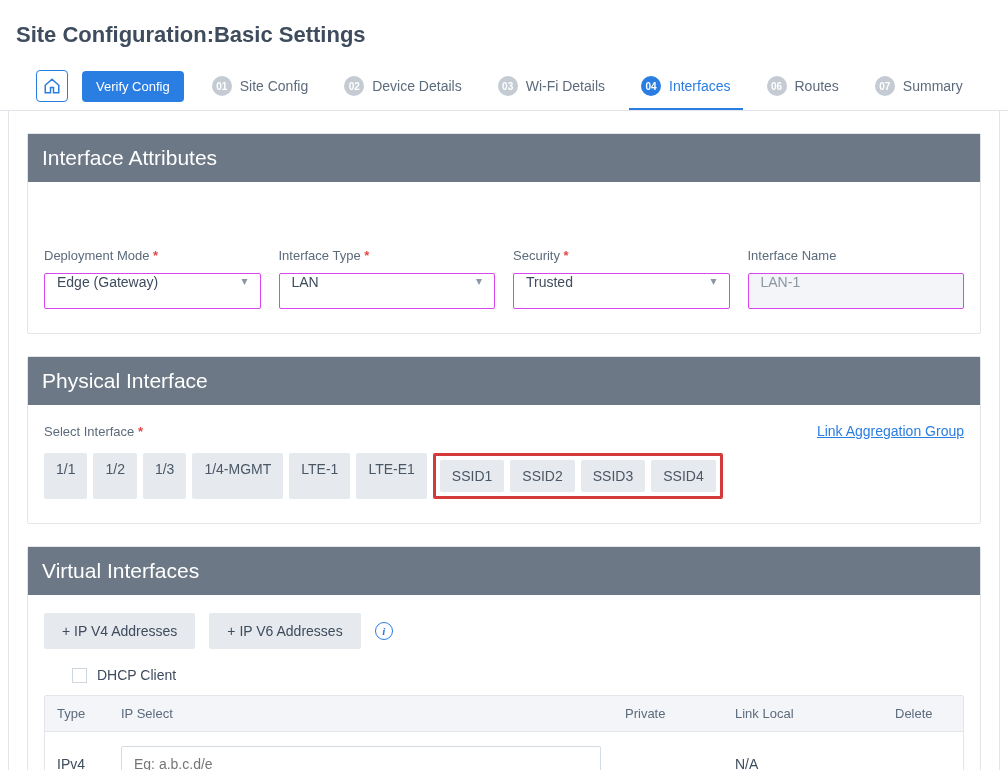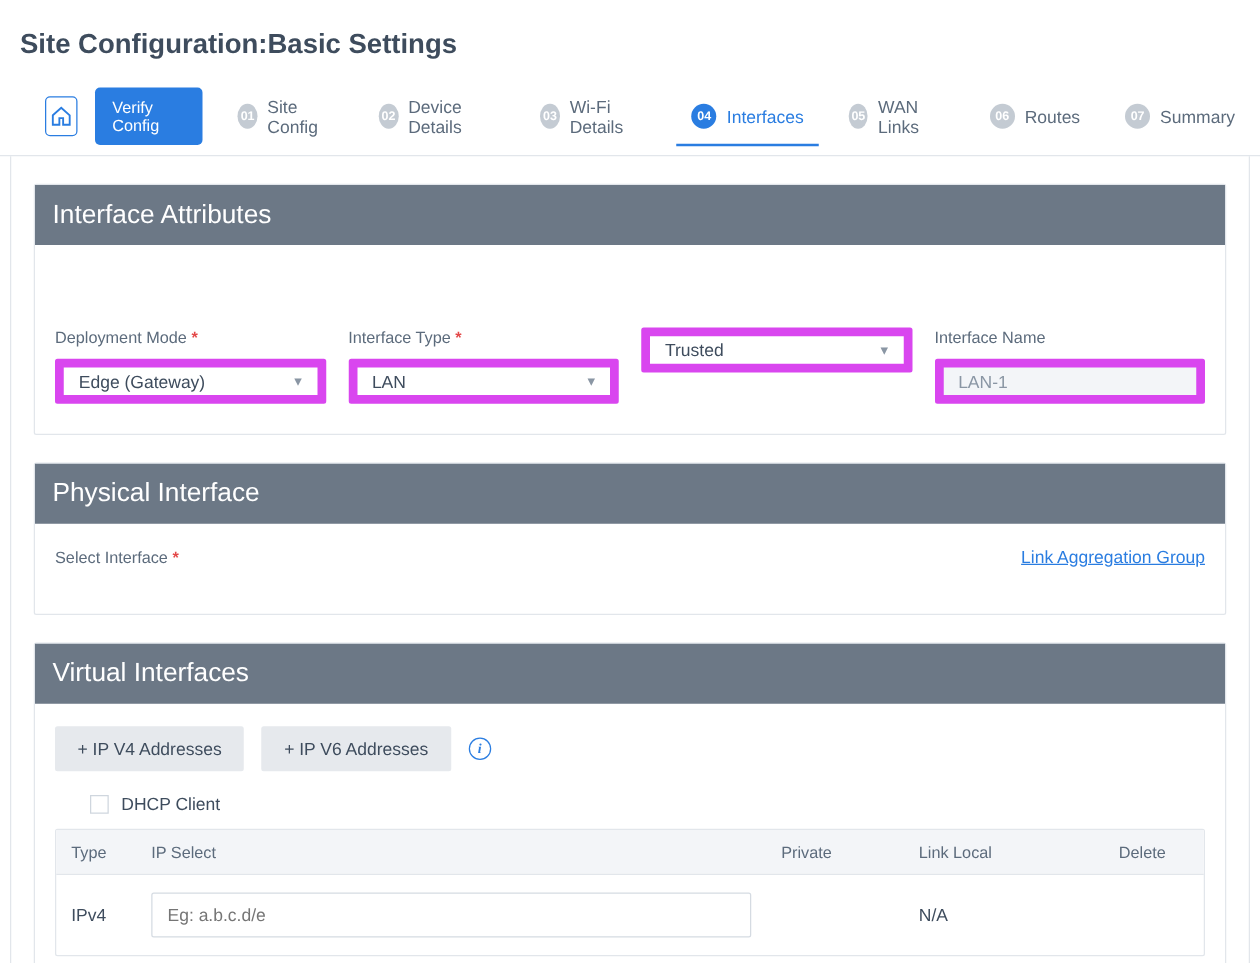--- a/index.html
+++ b/index.html
@@ -15,21 +15,21 @@
   .page-title {
     font-size: 22px;
     font-weight: 700;
     color: #3e4c5d;
     padding: 22px 16px 18px 16px;
   }
 
   
   .nav-row {
     display: flex;
-    align-items: center;
+    align-items: flex-end;
     gap: 8px;
     padding: 4px 6px 8px 36px;
     position: relative;
     border-bottom: 1px solid #e2e6eb;
   }
   .home-icon {
     width: 32px; height: 32px;
     border: 1.5px solid #2a7de1;
     border-radius: 4px;
     display: flex; align-items: center; justify-content: center;
@@ -105,28 +105,28 @@
     padding: 18px 16px 24px 16px;
   }
 
   .row4 { display: flex; gap: 18px; }
   .field { flex: 1; display: flex; flex-direction: column; gap: 10px; margin-top: 48px; }
   .label { font-size: 13px; color: #5c6b7c; }
   .req::after { content: " *"; color: #e34848; font-weight: 600; }
 
   .select, .input {
     height: 36px;
-    border: 7px solid #d946ef;
+    border: 1px solid #d946ef;
     border-radius: 2px;
     padding: 0 12px;
     font-size: 14px;
     color: #3e4c5d;
     background: #fff;
     display: flex;
-    align-items: center;
+    align-items: flex-start;
     justify-content: space-between;
     cursor: pointer;
     gap: 12px;
   }
   .select .chev { color: #8a96a4; font-size: 12px; }
 
   .input.readonly { background: #f3f5f8; color: #8a96a4; cursor: default; }
 
   
   .phys-top { display: flex; justify-content: space-between; align-items: center; margin-bottom: 14px; }
@@ -232,24 +232,20 @@
     <div class="num">02</div>
     <div>Device Details</div>
   </div>
   <div class="step">
     <div class="num">03</div>
     <div>Wi-Fi Details</div>
   </div>
   <div class="step active">
     <div class="num">04</div>
     <div>Interfaces</div>
-  </div>
-  <div class="step">
-    <div class="num">05</div>
-    <div>WAN Links</div>
   </div>
   <div class="step">
     <div class="num">06</div>
     <div>Routes</div>
   </div>
   <div class="step">
     <div class="num">07</div>
     <div>Summary</div>
   </div>
 </div>
@@ -268,20 +264,21 @@
           </div>
         </div>
         <div class="field">
           <div class="label req">Interface Type</div>
           <div class="select">
             <span>LAN</span>
             <span class="chev">▾</span>
           </div>
         </div>
         <div class="field">
+          <div class="label req">Security</div>
           <div class="select">
             <span>Trusted</span>
             <span class="chev">▾</span>
           </div>
         </div>
         <div class="field">
           <div class="label">Interface Name</div>
           <div class="input readonly">
             <span>LAN-1</span>
           </div>
@@ -289,20 +286,34 @@
       </div>
     </div>
   </div>
 
   <div class="section">
     <div class="section-header">Physical Interface</div>
     <div class="section-body">
       <div class="phys-top">
         <div class="label req">Select Interface</div>
         <div class="link-agg">Link Aggregation Group</div>
+      </div>
+      <div class="chip-row">
+        <div class="chip">1/1</div>
+        <div class="chip">1/2</div>
+        <div class="chip">1/3</div>
+        <div class="chip">1/4-MGMT</div>
+        <div class="chip">LTE-1</div>
+        <div class="chip">LTE-E1</div>
+        <div class="highlight-box">
+          <div class="chip">SSID1</div>
+          <div class="chip">SSID2</div>
+          <div class="chip">SSID3</div>
+          <div class="chip">SSID4</div>
+        </div>
       </div>
     </div>
   </div>
 
   <div class="section" style="margin-bottom:0;">
     <div class="section-header">Virtual Interfaces</div>
     <div class="section-body">
 
 
       <div class="addr-btns">

